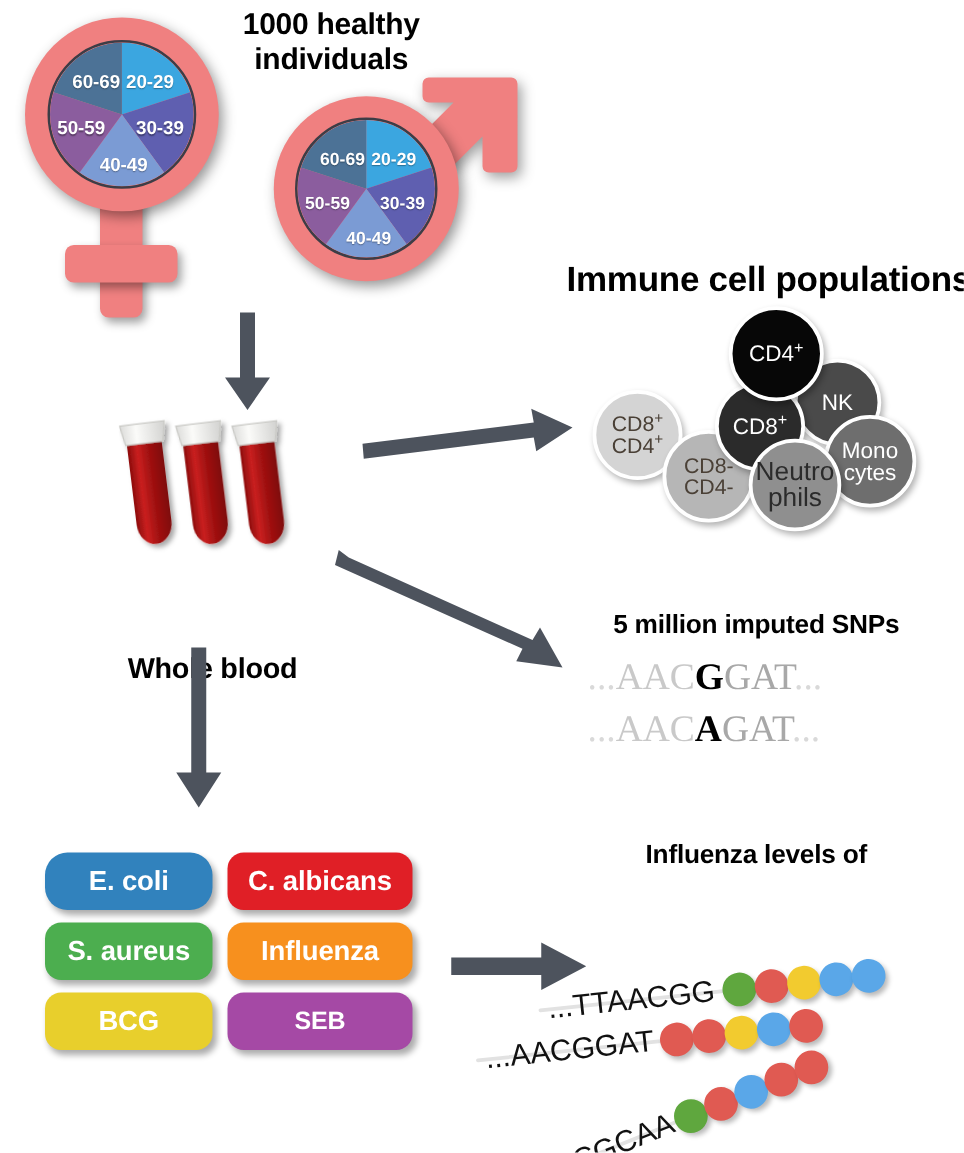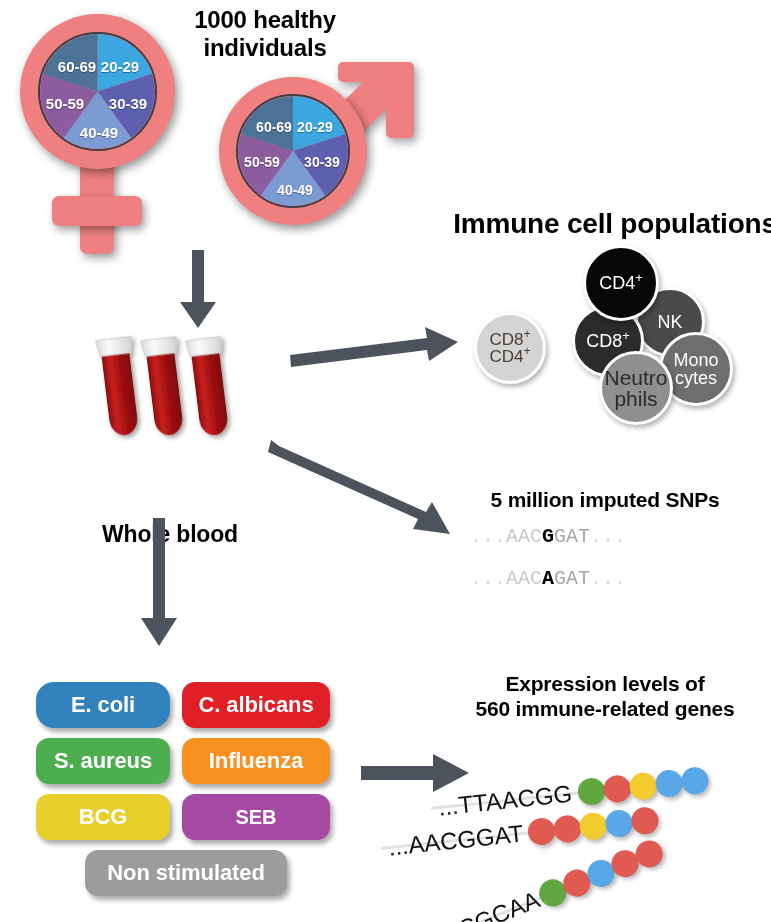--- a/index.html
+++ b/index.html
@@ -79,22 +79,22 @@
     font-weight: normal;
     line-height: 1.02;
     box-shadow: 2px 3px 5px rgba(0,0,0,0.30);
   }
   .cell span.lbl { display: block; }
   .sup { font-size: 0.72em; vertical-align: super; line-height: 0; }
 
   
   .snp-row {
     position: absolute;
-    font-family: Liberation Mono, monospace;
-    font-size: 20px;
+    font-family: Liberation Serif, serif;
+    font-size: 30px;
     white-space: nowrap;
     letter-spacing: 0px;
   }
   .snp-row .dots { color: #d9d9d9; }
   .snp-row .fade1 { color: #c9c9c9; }
   .snp-row .fade2 { color: #a8a8a8; }
   .snp-row .hot { color: #000; font-weight: bold; }
   .snp-blur { filter: blur(0.6px); }
 
   
@@ -145,22 +145,21 @@
   <div class="abs heading" style="left:165px; top:6px; width:200px; font-size:24px;">
     <div>1000 healthy</div>
     <div>individuals</div>
   </div>
 
   <div class="abs heading" style="left:450px; top:207px; width:330px; font-size:28px;">Immune cell populations</div>
 
   <div class="abs heading" style="left:455px; top:488px; width:300px; font-size:21px;">5 million imputed SNPs</div>
 
   <div class="abs heading" style="left:440px; top:672px; width:330px; font-size:21px;">
-    <div>Expression levels of</div>
-    <div>560 immune-related genes</div>
+    <div>Influenza levels of</div>
   </div>
 
   <div class="abs heading" style="left:80px; top:475px; width:180px; font-size:23px;margin-top:46px;">Whole blood</div>
 
   <div class="gender-wrap" style="left:10px; top:8px; width:190px; height:250px;">
 
     <div class="f-stem f-vert" style="left:70px; top:150px; width:34px; height:96px;"></div>
     <div class="f-stem f-horz" style="left:42px; top:188px; width:90px; height:30px;"></div>
 
     <div class="sym-ring" style="left:10px; top:6px; width:155px; height:155px;"></div>
@@ -267,20 +266,26 @@
         <div>
           <span class="lbl">CD8<span class="sup">+</span></span>
           <span class="lbl">CD4<span class="sup">+</span></span>
         </div>
       </div>
       <div class="cell" style="left: 583px; top: 245px; width: 76px; height: 76px; background: rgb(7, 7, 7); color: rgb(255, 255, 255); font-size: 18px; z-index: 5; pointer-events: auto;">
         <div>
           <span class="lbl">CD4<span class="sup">+</span></span>
         </div>
       </div>
+      <div class="cell" style="left: 530px; top: 344px; width: 74px; height: 74px; background: rgb(182, 182, 182); color: rgb(74, 64, 54); font-size: 17px; z-index: 2; pointer-events: auto;">
+        <div>
+          <span class="lbl">CD8-</span>
+          <span class="lbl">CD4-</span>
+        </div>
+      </div>
       <div class="cell" style="left: 572px; top: 305px; width: 72px; height: 72px; background: rgb(43, 43, 43); color: rgb(255, 255, 255); font-size: 18px; z-index: 4; pointer-events: auto;">
         <div>
           <span class="lbl">CD8<span class="sup">+</span></span>
         </div>
       </div>
       <div class="cell" style="left: 635px; top: 287px; width: 70px; height: 70px; background: rgb(74, 74, 74); color: rgb(255, 255, 255); font-size: 18px; z-index: 3; pointer-events: auto;">
         <div>
           <span class="lbl">NK</span>
         </div>
       </div>
@@ -319,23 +324,20 @@
         <span>S. aureus</span>
       </div>
       <div class="stim" style="left: 182px; top: 738px; width: 148px; height: 46px; background: rgb(247, 144, 30); font-size: 22px; pointer-events: auto;">
         <span>Influenza</span>
       </div>
       <div class="stim" style="left: 36px; top: 794px; width: 134px; height: 46px; background: rgb(232, 207, 44); font-size: 22px; pointer-events: auto;">
         <span>BCG</span>
       </div>
       <div class="stim" style="left: 182px; top: 794px; width: 148px; height: 46px; background: rgb(165, 73, 165); font-size: 20px; pointer-events: auto;">
         <span>SEB</span>
-      </div>
-      <div class="stim" style="left: 85px; top: 850px; width: 202px; height: 46px; background: rgb(156, 156, 156); font-size: 22px; pointer-events: auto;">
-        <span>Non stimulated</span>
       </div>
     </div>
 
   <div class="abs" style="left:0; top:0; width:771px; height:922px; pointer-events:none;">
 
   <div class="strand" style="left: 578px; top: 775px; height: 35px; transform: rotate(-6deg);">
         <div class="backbone" style="left: -148.4px; width: 154.4px;"></div>
         <div class="seq" style="font-size: 24px; left: -140.4px;">...TTAACGG</div>
         <div class="bead" style="background: rgb(95, 167, 62); width: 27px; height: 27px; left: 0px;"></div>
         <div class="bead" style="background: rgb(224, 90, 82); width: 27px; height: 27px; left: 26px;"></div>

